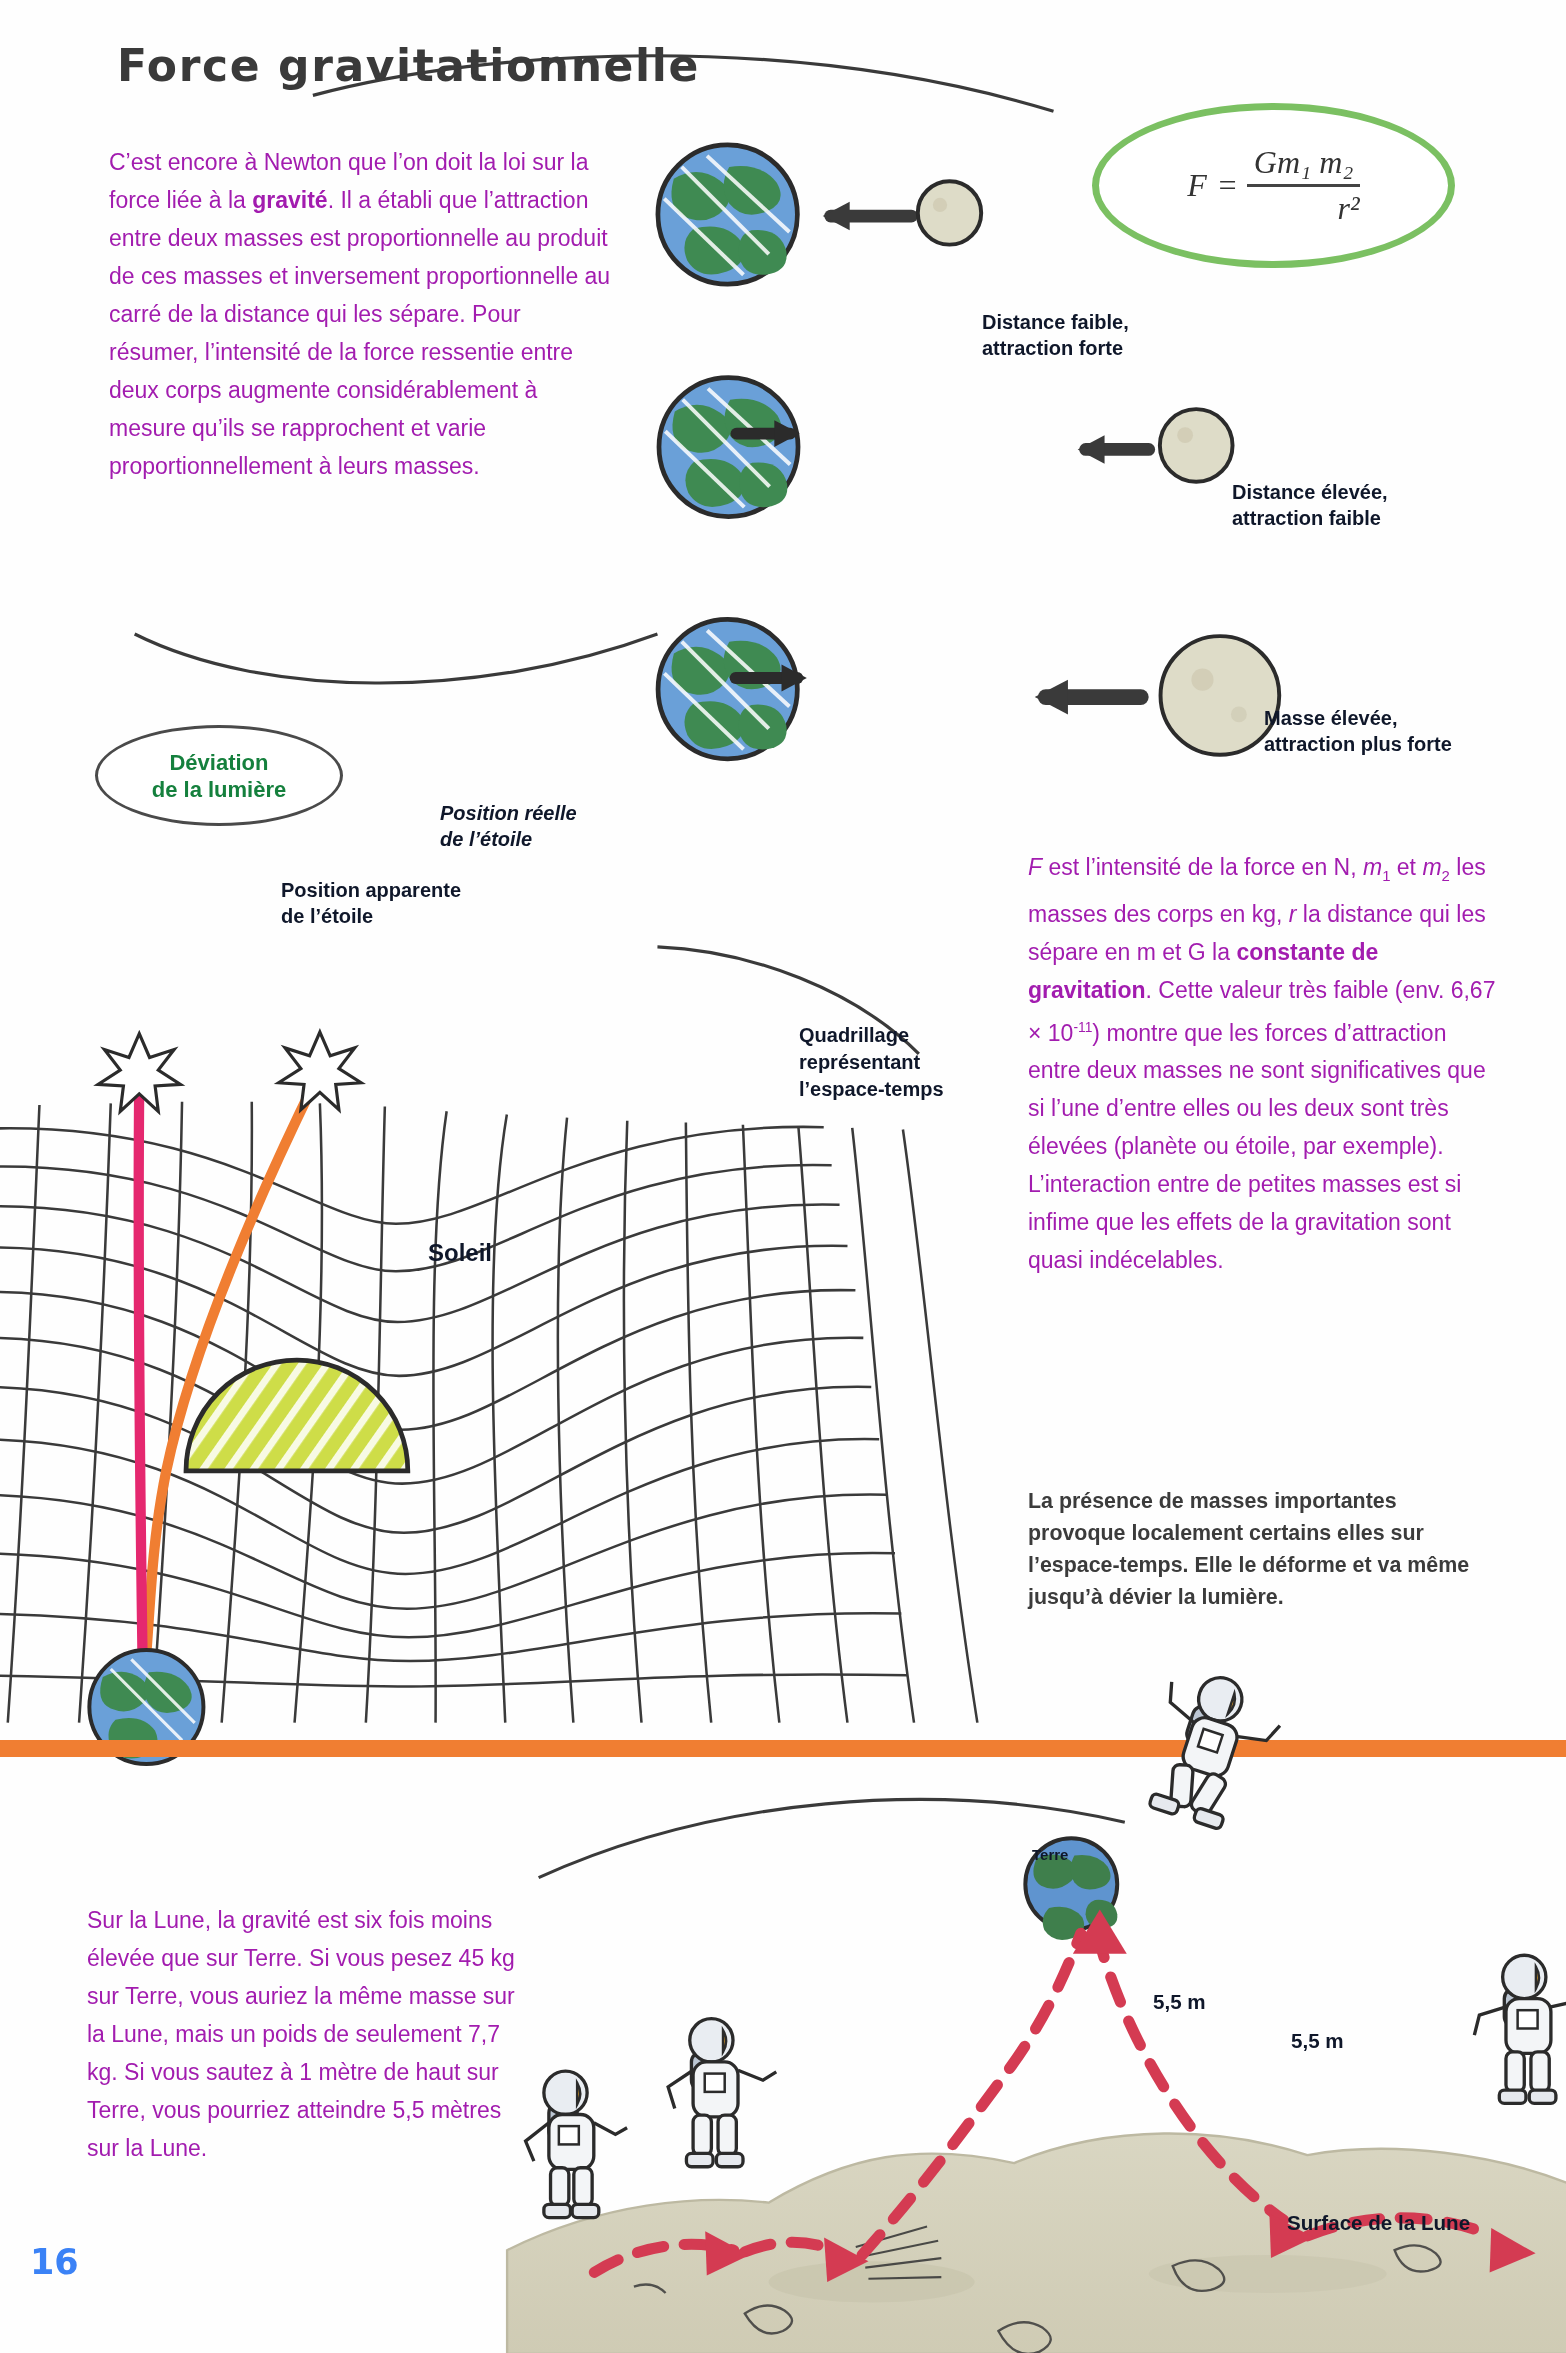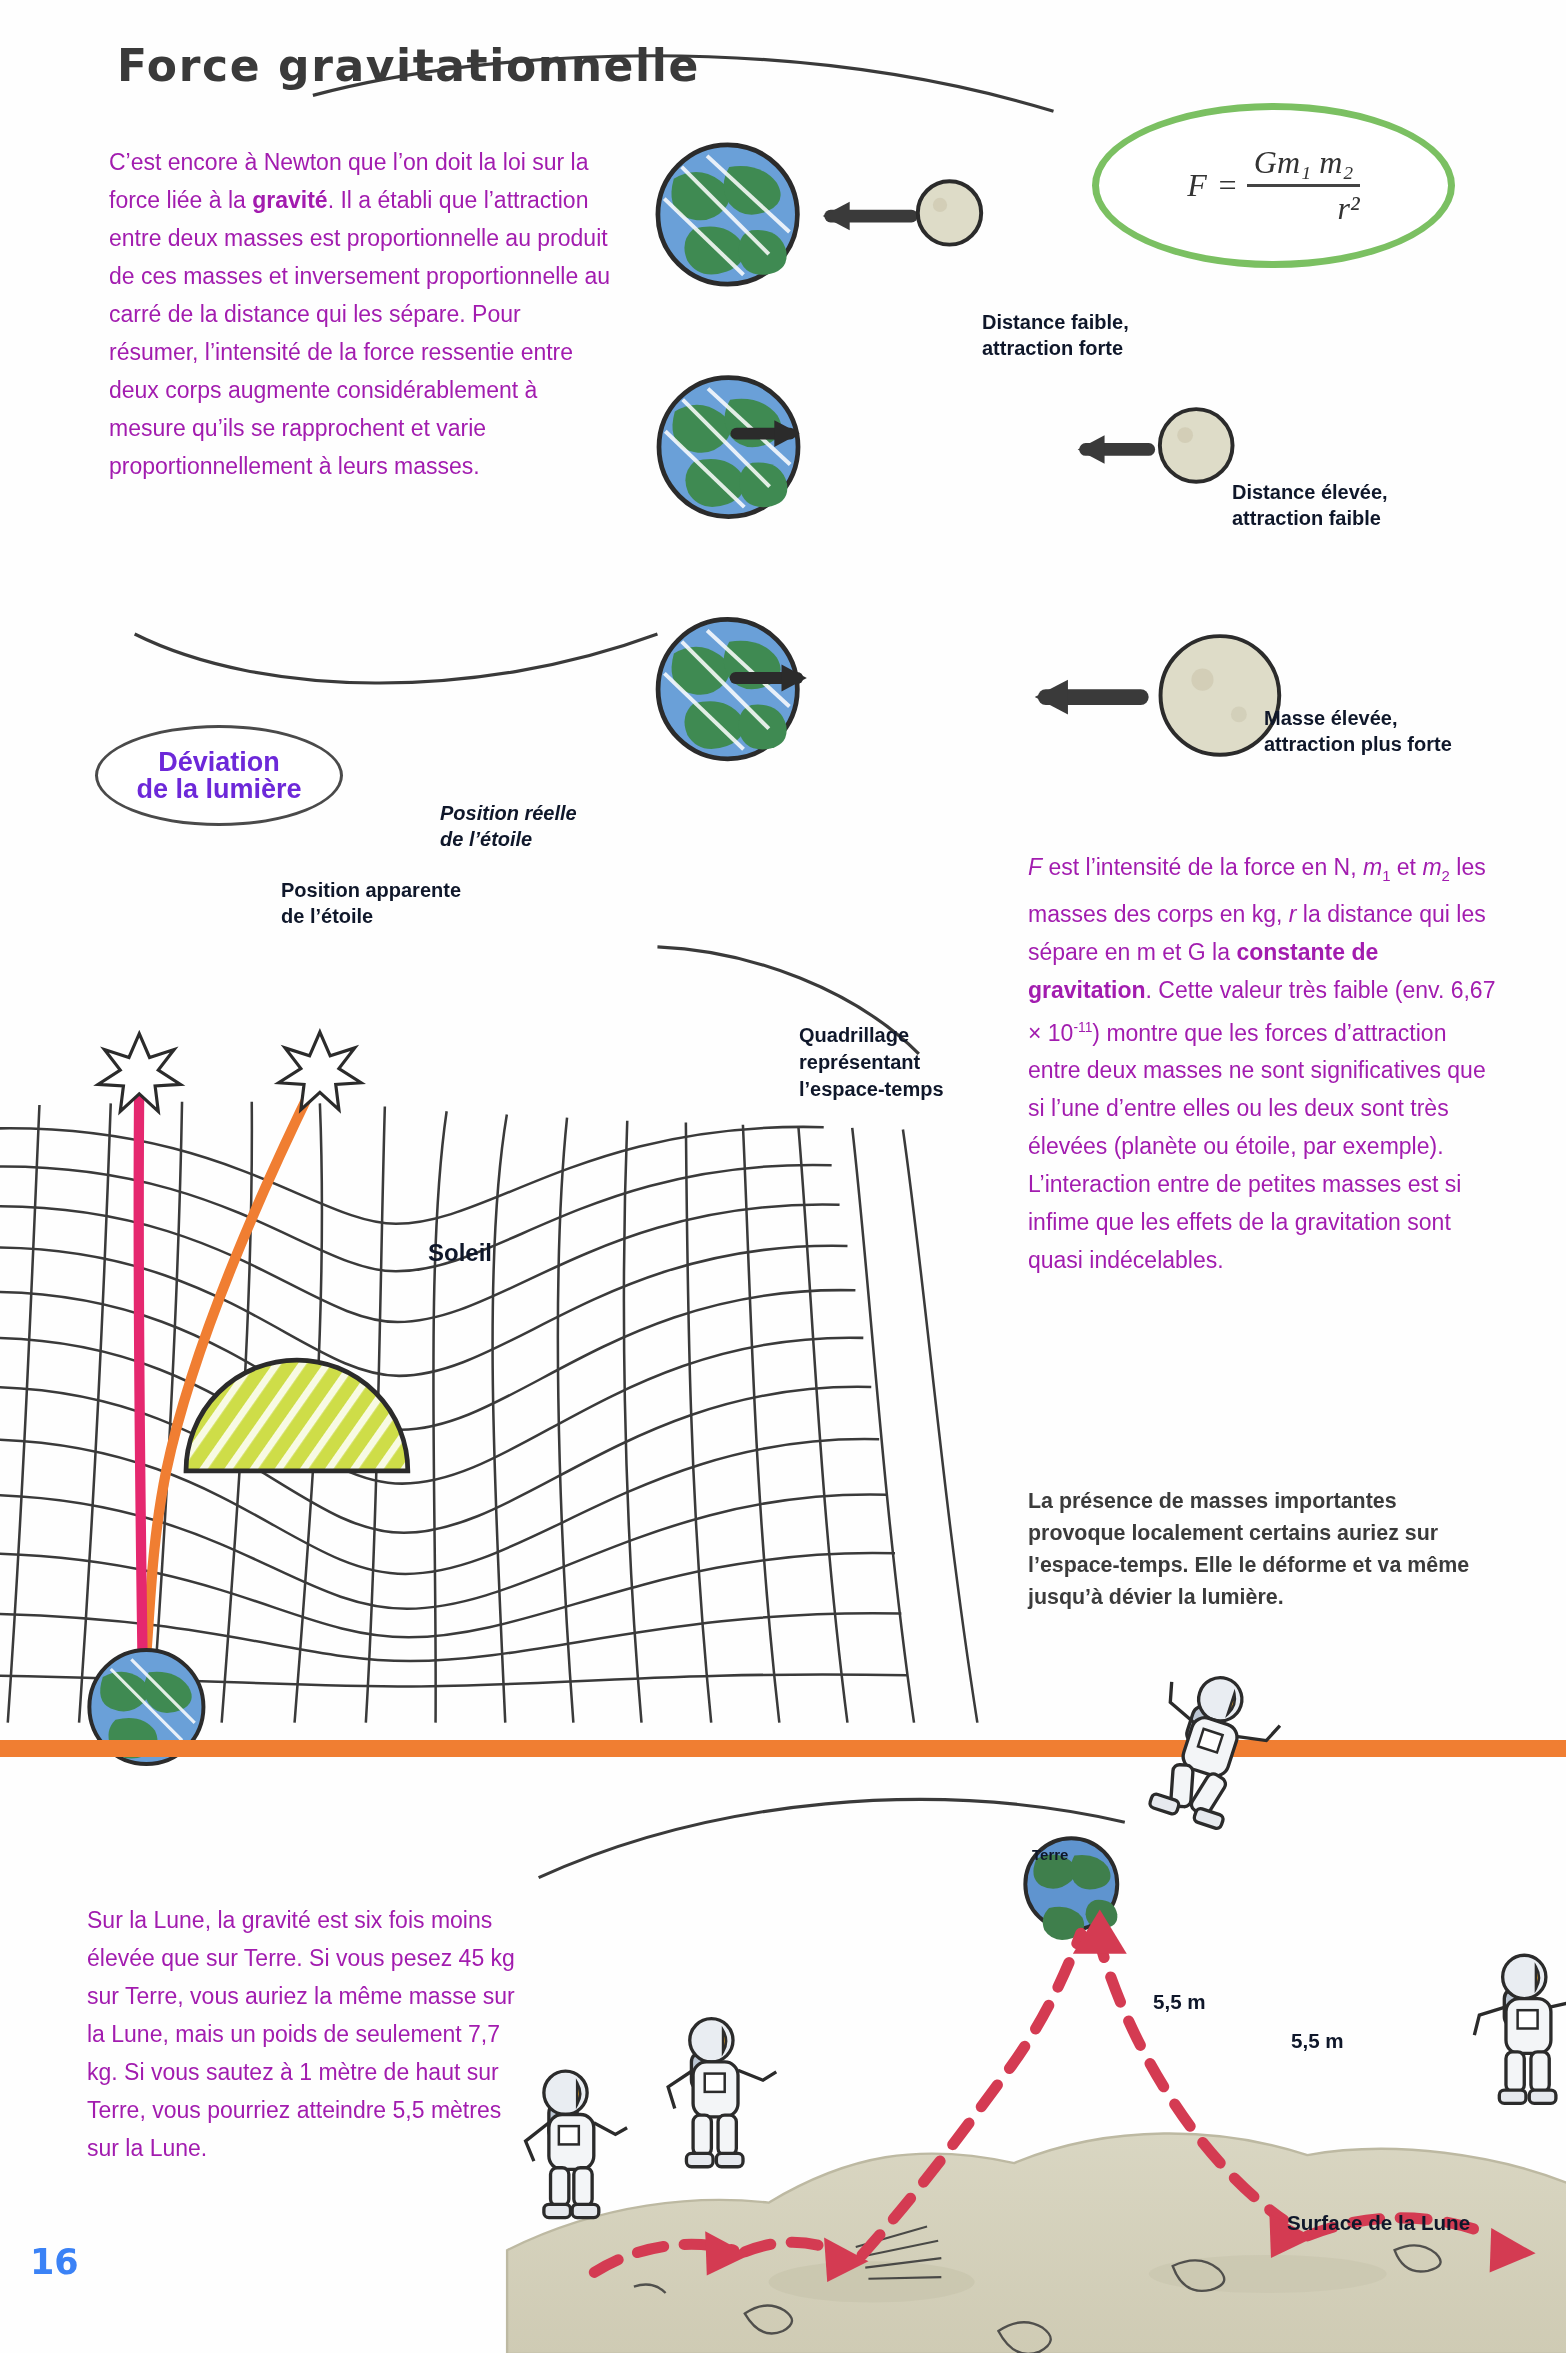--- a/index.html
+++ b/index.html
@@ -47,21 +47,21 @@
           text-align:center;}
   #formula-bubble{left:1092px;top:103px;width:349px;height:151px;
       border:7.1px solid #7bc062;border-radius:50%;background:#fff;}
   #formula-inner{font-size:32px;color:#333;display:flex;align-items:center;gap:9.5px;
       font-family:"Liberation Serif", serif;font-style:italic;}
   .frac{display:inline-flex;flex-direction:column;align-items:flex-end;}
   .frac .num{padding:0 6.3px;}
   .frac .bar{width:100%;height:2.4px;background:#444;margin:3.2px 0;}
   #deviation-bubble{left:95px;top:725px;width:242px;height:95px;
       border:3.2px solid #4a4a4a;border-radius:50%;background:#fff;}
-  #deviation-inner{font-size:27px;font-weight:700;line-height:27px;color:#6d28d9;}
+  #deviation-inner{font-size:22px;font-weight:700;line-height:27px;color:#15803d;}
 
   
   #orange-band{position:absolute;left:0;top:1740px;width:1566px;height:17.4px;background:#f07e32;}
   #page-number{position:absolute;left:30px;top:2242px;font-size:35px;color:#3b82f6;
       font-family:"DejaVu Sans",sans-serif;font-weight:700;}
 
   svg{position:absolute;left:0;top:0;overflow:visible;}
   .sc{position:absolute;}
 </style>
 </head>
@@ -297,21 +297,21 @@
     deux masses ne sont significatives
     que si l’une d’entre elles
     ou les deux sont très élevées
     (planète ou étoile, par exemple).
     L’interaction entre de petites
     masses est si infime que les effets
     de la gravitation sont quasi
     indécelables.
   </div>
 
-  <div class="bold-note" id="spacetime-note">La présence de masses importantes provoque localement certains auriez sur l’espace-temps. Elle le déforme et va même jusqu’à dévier la lumière.</div>
+  <div class="bold-note" id="spacetime-note">La présence de masses importantes provoque localement certains elles sur l’espace-temps. Elle le déforme et va même jusqu’à dévier la lumière.</div>
 
   <div id="orange-band"></div>
 
 
   <div class="body-text" id="moon-text">Sur la Lune, la gravité est six fois moins élevée que sur Terre. Si vous pesez 45 kg sur Terre, vous auriez la même masse sur la Lune, mais un poids de seulement 7,7 kg. Si vous sautez à 1 mètre de haut sur Terre, vous pourriez atteindre 5,5 mètres sur la Lune.</div>
 
   <svg class="sc" style="left:507px;top:1648px;" width="1062" height="706" viewBox="0 0 1340 891">
     <defs>
       <linearGradient id="moonground" x1="0" y1="0" x2="0" y2="1">
         <stop offset="0%" stop-color="#d9d6c2"></stop>

